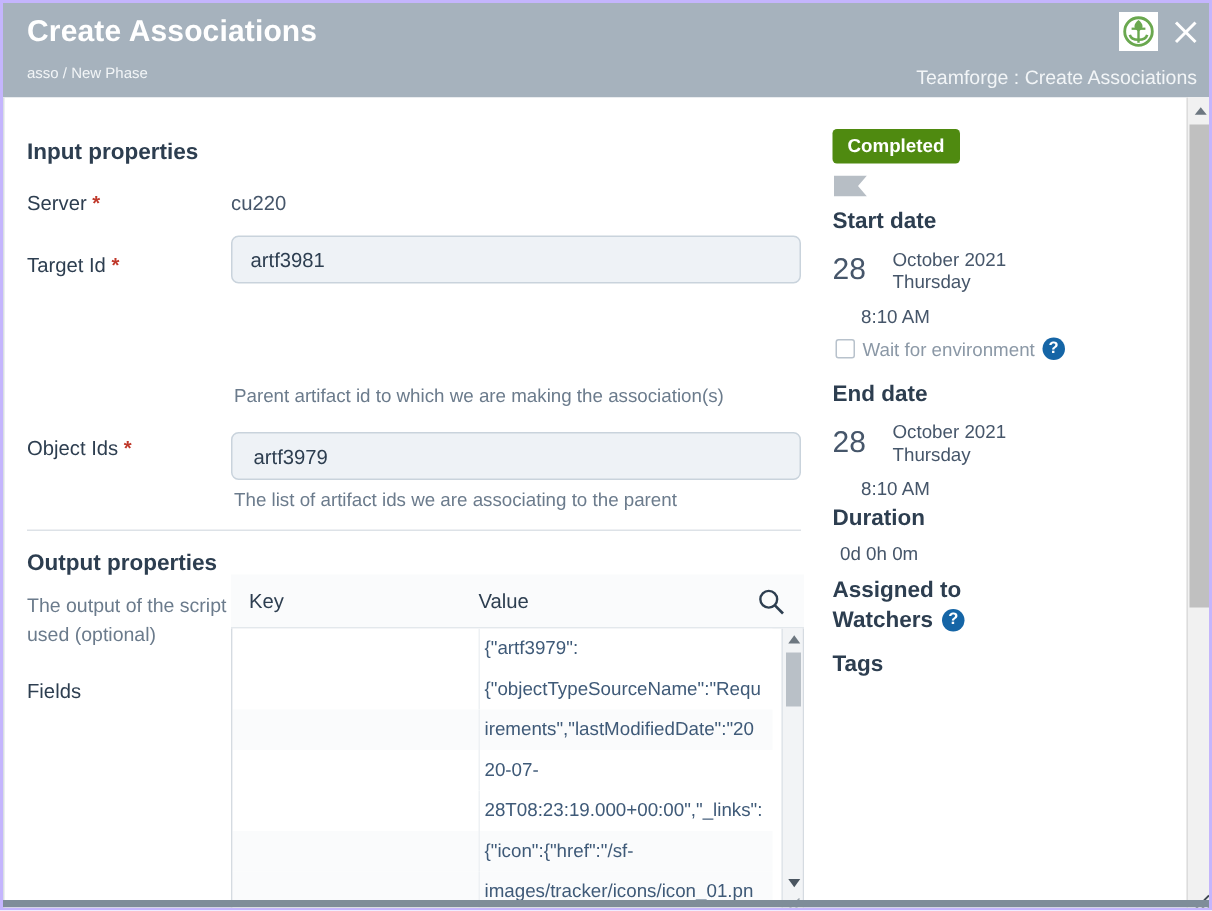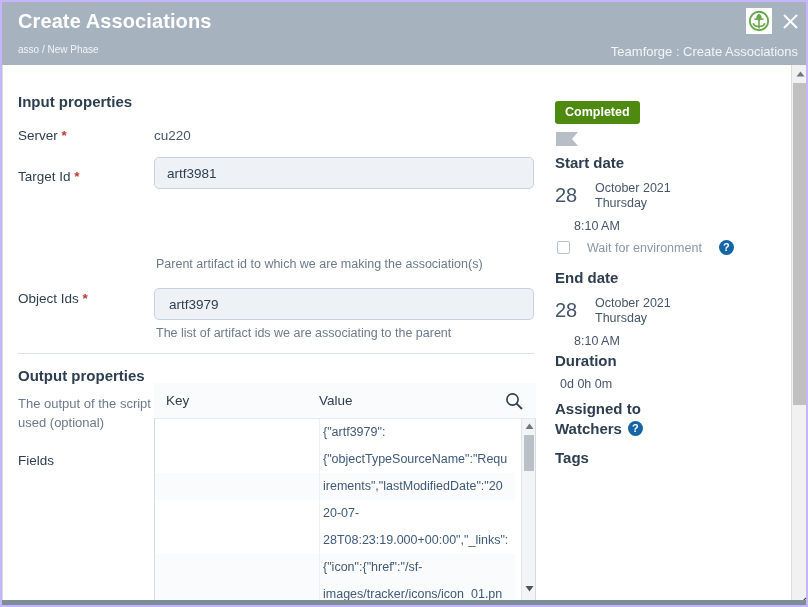--- a/index.html
+++ b/index.html
@@ -191,21 +191,21 @@
     background: #b9c0c7;
     cursor: pointer;
   }
   .ft-grip {
     position: absolute; right: 1px; bottom: 1px;
     width: 11px; height: 11px; cursor: nwse-resize;
   }
 
   
   .right-col {
-    position: absolute; left: 548px; top: 15px;
+    position: absolute; left: 548px; top: 0;
     width: 238px; height: 388px;
   }
   .badge {
     position: absolute; left: 5px; top: 21px;
     background: #4f8a10;
     color: #ffffff;
     font-size: 12.5px;
     font-weight: bold;
     padding: 4px 10px 5px;
     border-radius: 3px;
@@ -228,21 +228,21 @@
   .datelines {
     position: absolute; left: 45px;
     font-size: 12.5px; color: #46566a; line-height: 15px;
   }
   .timetxt {
     position: absolute; left: 24px;
     font-size: 12.5px; color: #46566a;
   }
   .checkline {
     position: absolute; left: 7px;
-    display: flex; align-items: center; gap: 17px;
+    display: flex; align-items: center; gap: 5px;
   }
   .cbox {
     width: 13px; height: 13px;
     border: 1px solid #b8c2cc;
     background: #ffffff;
     border-radius: 2px;
     display: inline-block;
     cursor: pointer;
   }
   .cb-label { font-size: 12.5px; color: #8b98a6; white-space: nowrap; }

